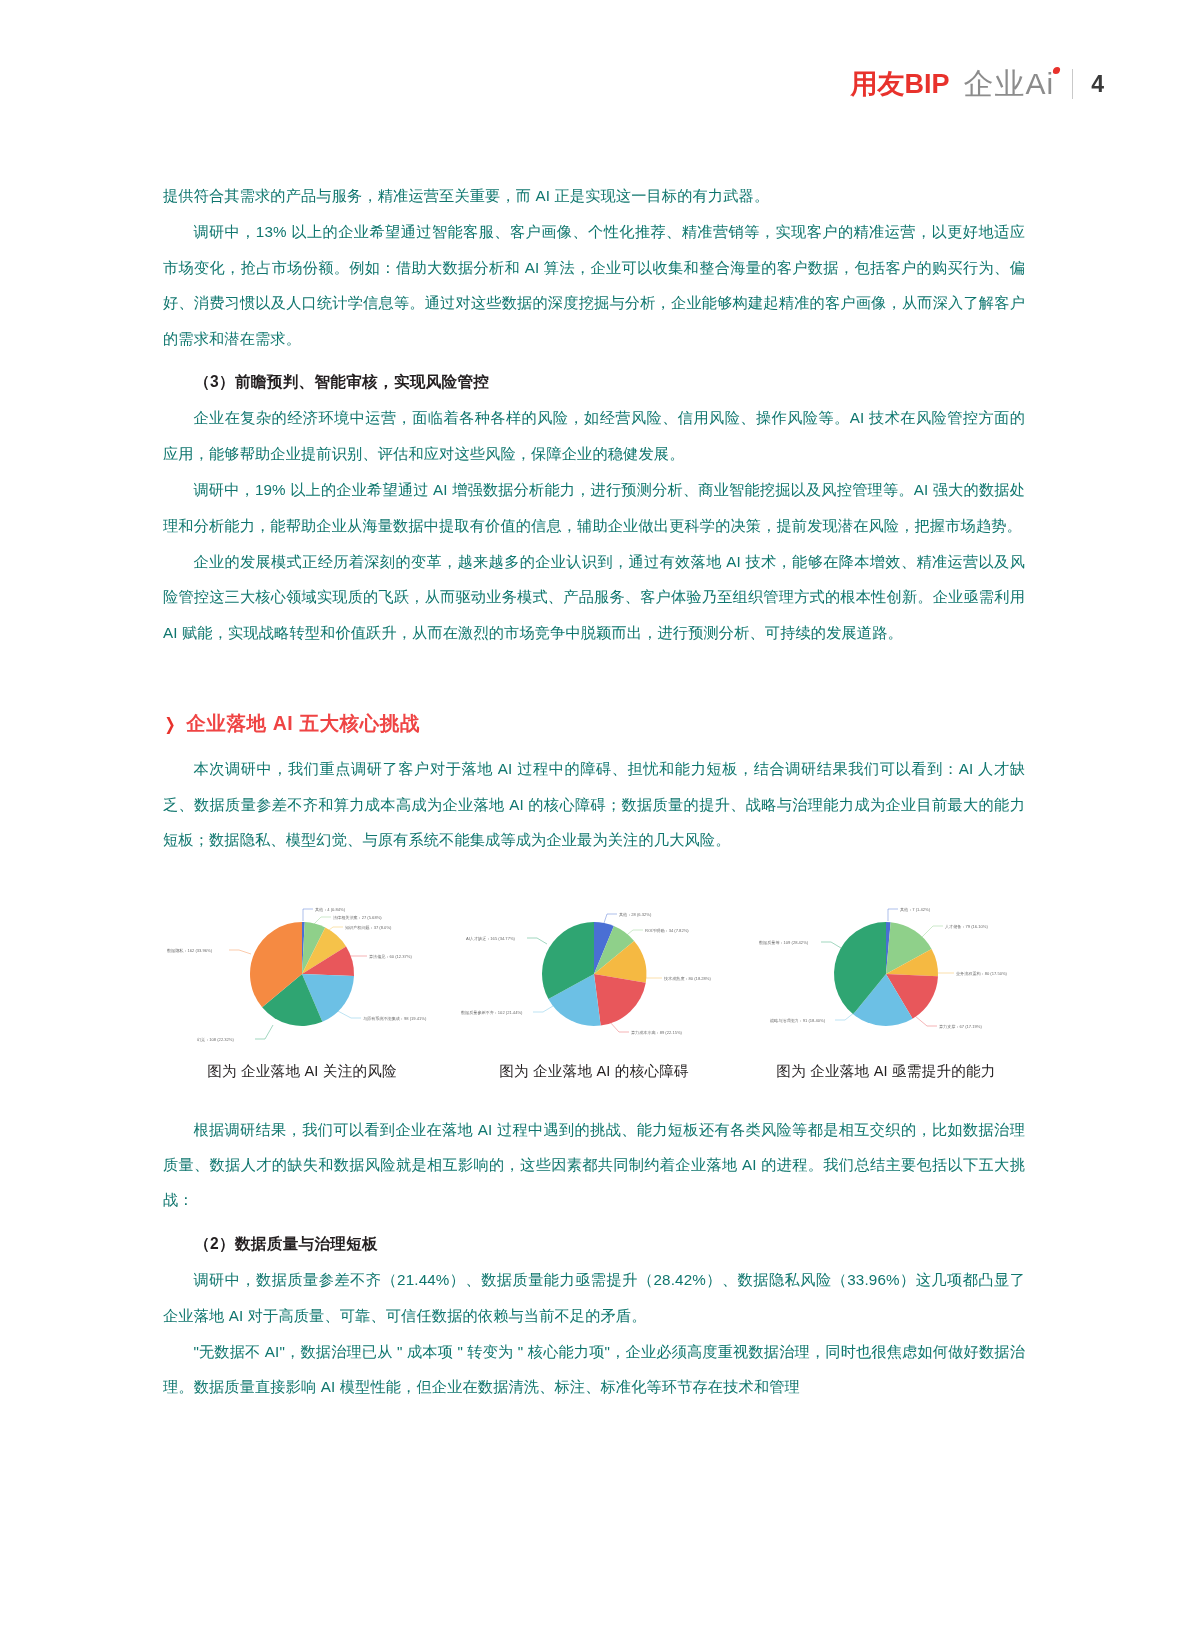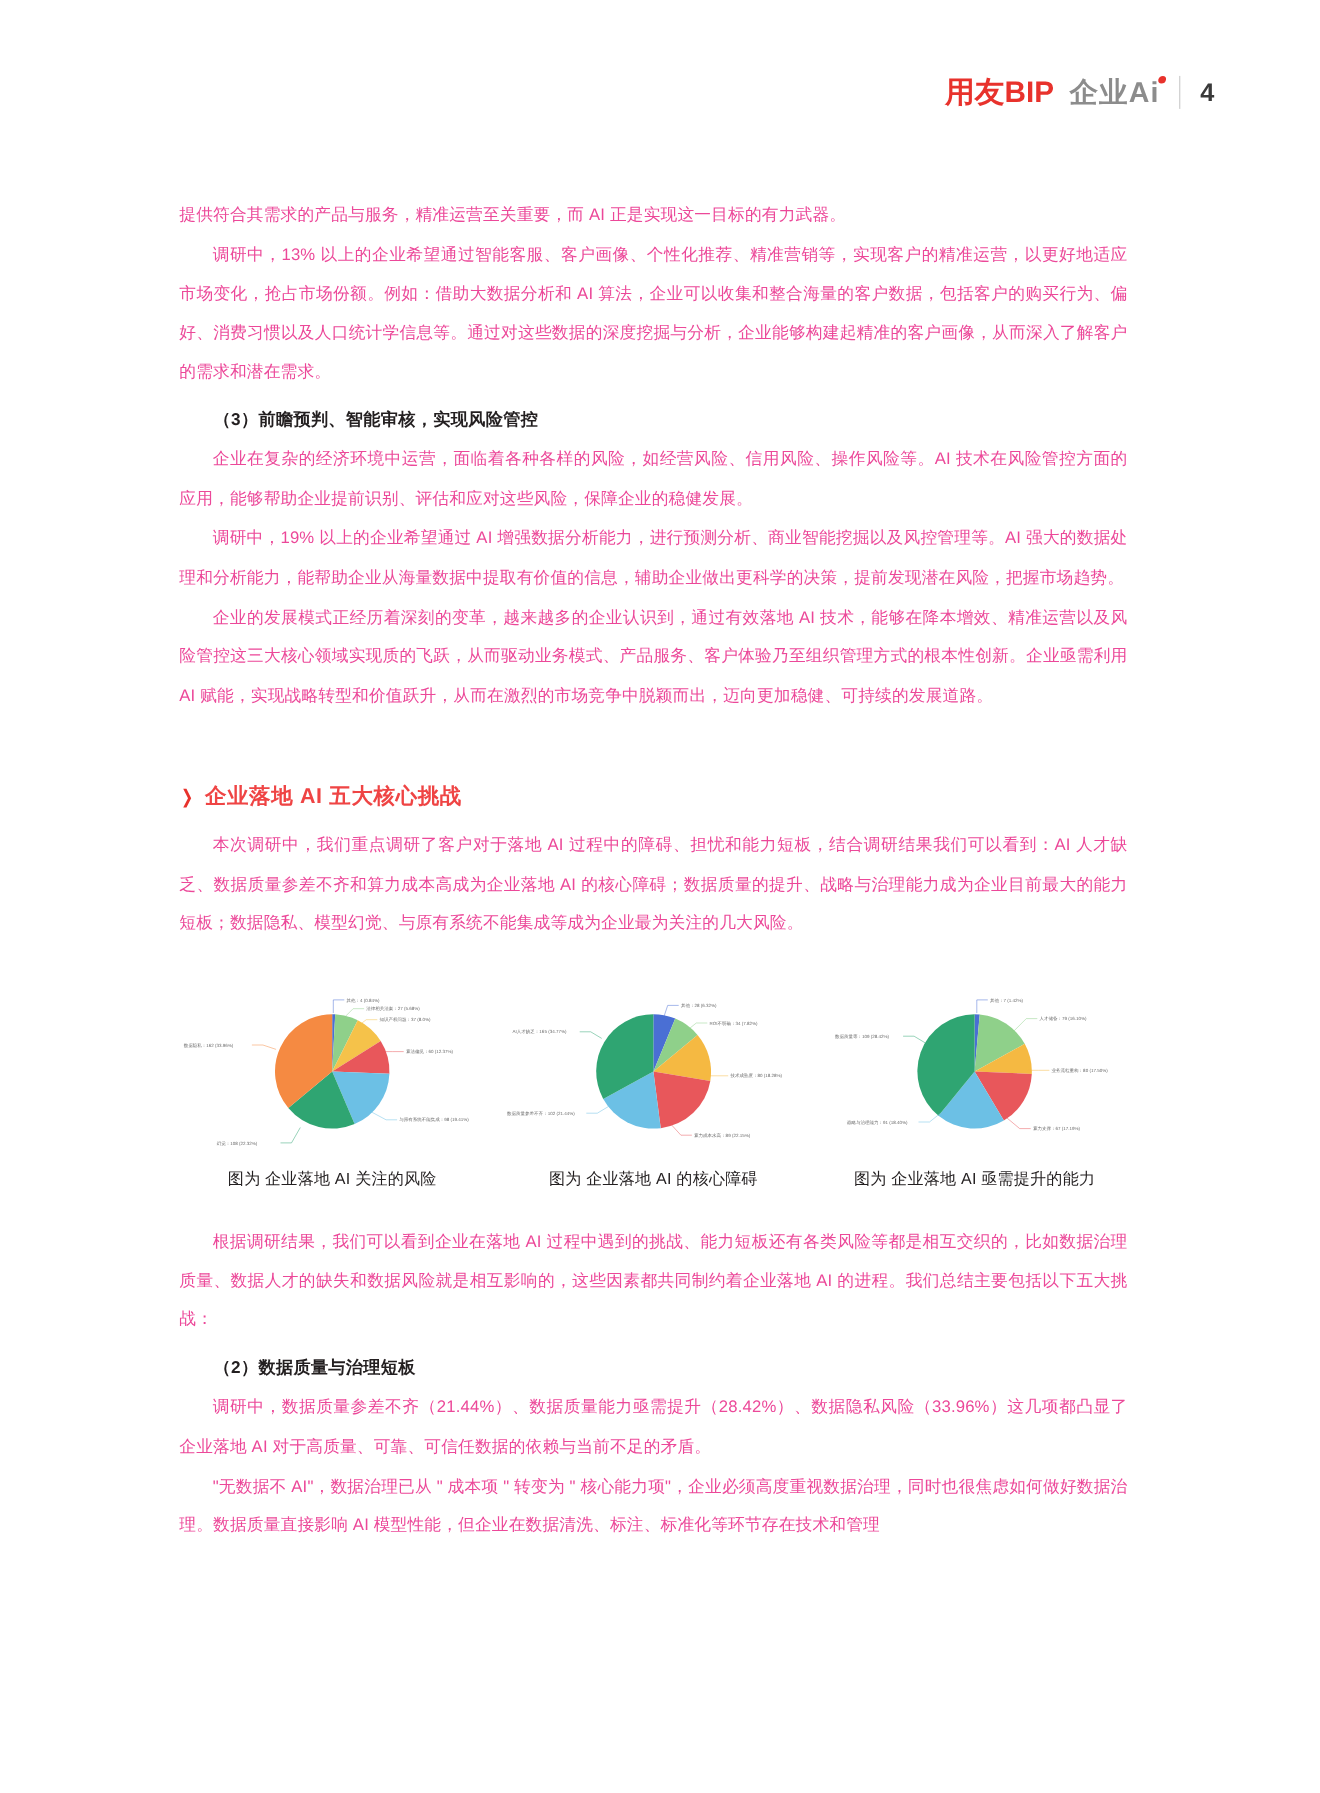--- a/index.html
+++ b/index.html
@@ -25,22 +25,22 @@
     height: 44px;
   }
   .logo-yonyou {
     font-size: 27px;
     font-weight: bold;
     color: #e8322c;
     letter-spacing: 0px;
     line-height: 1;
   }
   .logo-qiye {
-    font-size: 26px;
-    font-weight: bold;
+    font-size: 30px;
+    font-weight: normal;
     color: #8c8c8c;
     line-height: 1;
     position: relative;
     letter-spacing: 1px;
   }
   .logo-dot {
     position: absolute;
     top: -2px;
     right: -6px;
     width: 7px;
@@ -69,21 +69,21 @@
     top: 178px;
     width: 862px;
   }
   p.para {
     margin: 0 0 1px 0;
     font-size: 15.2px;
     line-height: 35.4px;
     text-align: justify;
     text-justify: inter-ideograph;
     letter-spacing: 0.15px;
-    color: #ec4899;
+    color: #0f766e;
   }
   p.indent { text-indent: 2em; }
   .spacer-sm { height: 5px; }
 
   h3.sub-head {
     margin: 8px 0 1px 0;
     font-size: 15.6px;
     font-weight: bold;
     line-height: 35.4px;
     text-indent: 2em;
@@ -162,21 +162,21 @@
 
 <div class="content">
 
   <p class="para">提供符合其需求的产品与服务，精准运营至关重要，而 AI 正是实现这一目标的有力武器。</p>
   <p class="para indent">调研中，13% 以上的企业希望通过智能客服、客户画像、个性化推荐、精准营销等，实现客户的精准运营，以更好地适应市场变化，抢占市场份额。例如：借助大数据分析和 AI 算法，企业可以收集和整合海量的客户数据，包括客户的购买行为、偏好、消费习惯以及人口统计学信息等。通过对这些数据的深度挖掘与分析，企业能够构建起精准的客户画像，从而深入了解客户的需求和潜在需求。</p>
 
   <h3 class="sub-head">（3）前瞻预判、智能审核，实现风险管控</h3>
 
   <p class="para indent">企业在复杂的经济环境中运营，面临着各种各样的风险，如经营风险、信用风险、操作风险等。AI 技术在风险管控方面的应用，能够帮助企业提前识别、评估和应对这些风险，保障企业的稳健发展。</p>
   <p class="para indent">调研中，19% 以上的企业希望通过 AI 增强数据分析能力，进行预测分析、商业智能挖掘以及风控管理等。AI 强大的数据处理和分析能力，能帮助企业从海量数据中提取有价值的信息，辅助企业做出更科学的决策，提前发现潜在风险，把握市场趋势。</p>
-  <p class="para indent">企业的发展模式正经历着深刻的变革，越来越多的企业认识到，通过有效落地 AI 技术，能够在降本增效、精准运营以及风险管控这三大核心领域实现质的飞跃，从而驱动业务模式、产品服务、客户体验乃至组织管理方式的根本性创新。企业亟需利用 AI 赋能，实现战略转型和价值跃升，从而在激烈的市场竞争中脱颖而出，迈向更加稳健、可持续的发展道路。</p>
+  <p class="para indent">企业的发展模式正经历着深刻的变革，越来越多的企业认识到，通过有效落地 AI 技术，能够在降本增效、精准运营以及风险管控这三大核心领域实现质的飞跃，从而驱动业务模式、产品服务、客户体验乃至组织管理方式的根本性创新。企业亟需利用 AI 赋能，实现战略转型和价值跃升，从而在激烈的市场竞争中脱颖而出，进行预测分析、可持续的发展道路。</p>
 
   <div class="section-heading">
     <span class="chev">❯</span>
     <span class="section-heading-text">企业落地 AI 五大核心挑战</span>
   </div>
 
   <p class="para indent">本次调研中，我们重点调研了客户对于落地 AI 过程中的障碍、担忧和能力短板，结合调研结果我们可以看到：AI 人才缺乏、数据质量参差不齐和算力成本高成为企业落地 AI 的核心障碍；数据质量的提升、战略与治理能力成为企业目前最大的能力短板；数据隐私、模型幻觉、与原有系统不能集成等成为企业最为关注的几大风险。</p>
 
   <div class="charts-row">
 

